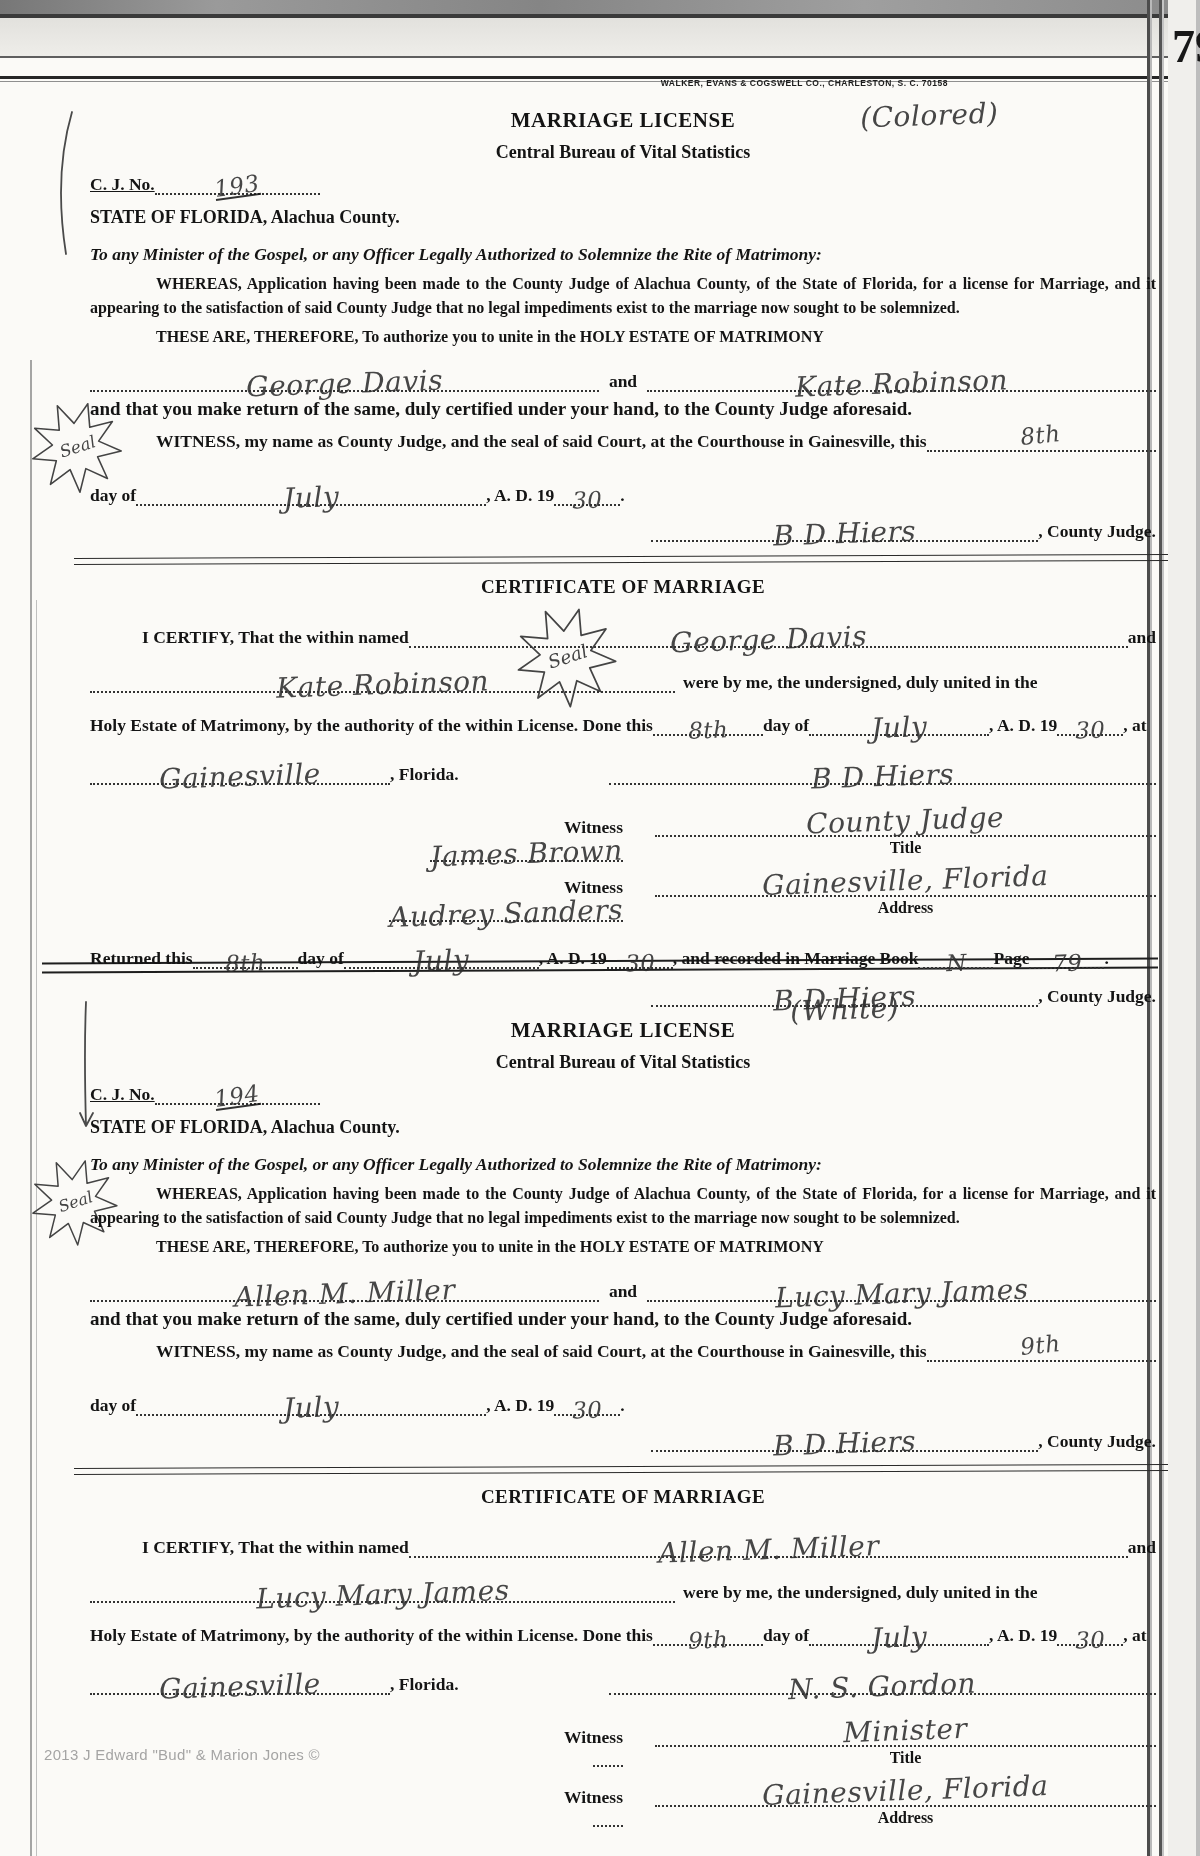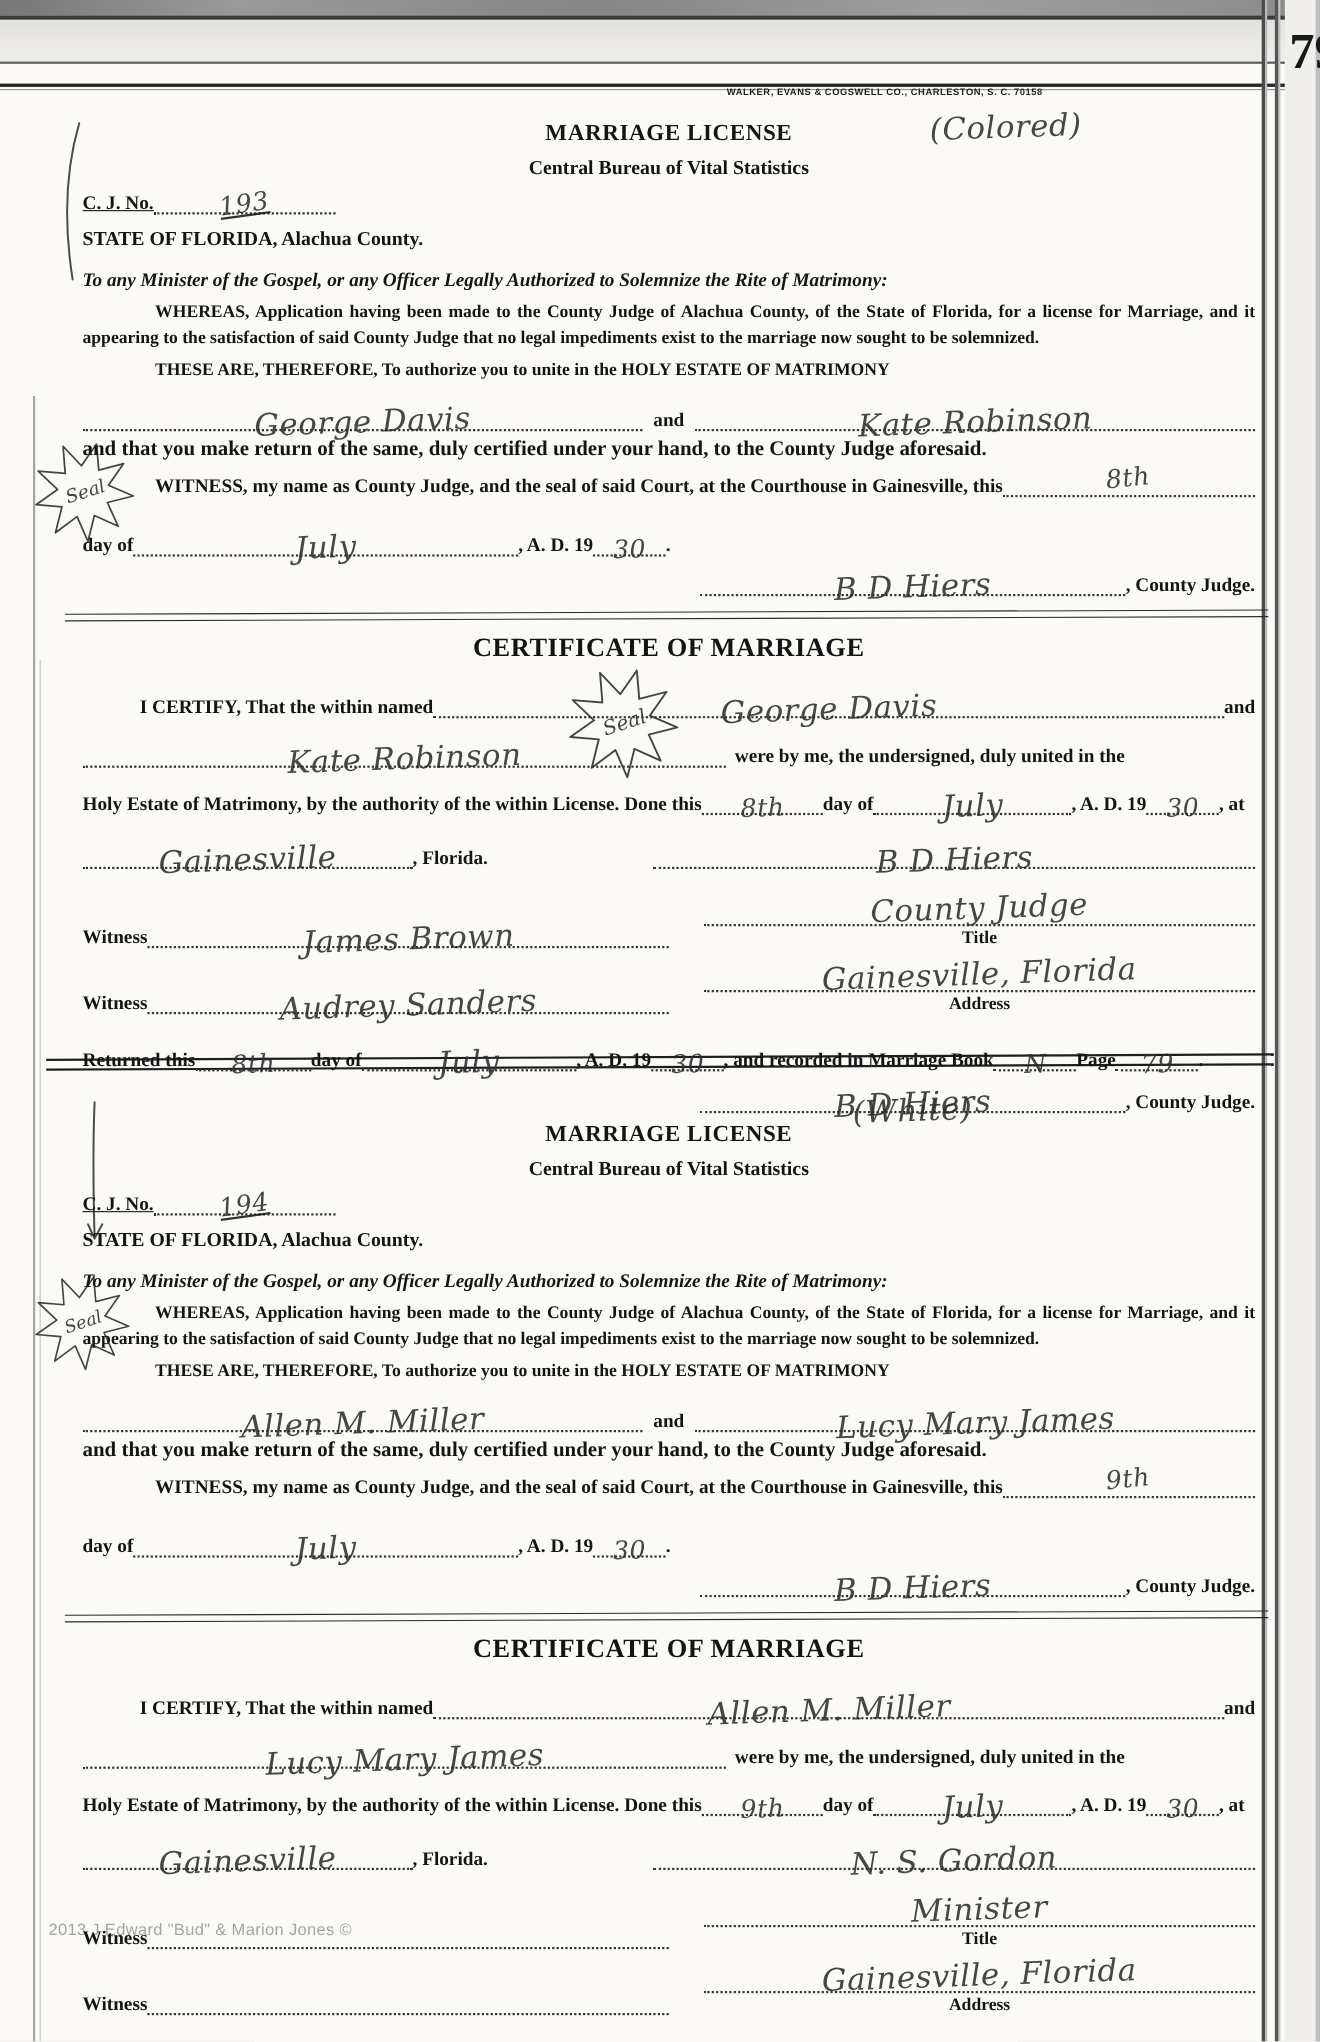--- a/index.html
+++ b/index.html
@@ -28,21 +28,21 @@
     font-family:"Liberation Serif",serif;}
   .lvline1{position:absolute;top:360px;bottom:0;left:30px;width:2px;background:#6c6c6c;opacity:.6;}
   .lvline2{position:absolute;top:600px;bottom:0;left:36px;width:1px;background:#9a9a9a;opacity:.6;}
   
   .watermark{position:absolute;top:1746px;left:44px;font-family:"Liberation Sans",sans-serif;
     font-size:15px;color:#8f8f8f;opacity:.8;letter-spacing:.3px;}
   
   .midsep{position:absolute;top:960px;left:42px;width:1116px;height:7px;
     border-top:2.5px solid #1e1e1e;border-bottom:2.5px solid #1e1e1e;transform:rotate(-.25deg);}
   
-  .form{position:absolute;left:75px;width:1066px;}
+  .form{position:absolute;left:90px;width:1066px;}
   .printed{font-weight:bold;color:#141414;}
   .hdr{position:relative;text-align:center;padding-top:20px;}
   .title{font-size:21px;letter-spacing:.5px;}
   .subtitle{font-size:18px;margin-top:9px;}
   .race{position:absolute;font-size:30px;white-space:nowrap;}
   .race-a{top:12px;left:770px;transform:rotate(-5deg);}
   .race-b{top:-4px;left:700px;transform:rotate(-3deg);}
   .row{display:flex;align-items:flex-end;font-size:17.5px;}
   .lbl{white-space:nowrap;}
   .fill{flex:1;border-bottom:2px dotted #333;display:flex;justify-content:center;align-items:flex-end;min-width:30px;position:relative;}
@@ -60,34 +60,34 @@
   .names .andword{margin:0 10px;}
   .returnclause{margin-top:6px;font-size:19px;}
   .witnessclause{margin-top:4px;height:28px;}
   .witnessclause .lbl{text-indent:66px;}
   .witnessclause .hw{transform:rotate(-6deg) translateY(-6px);}
   .dayof{margin-top:18px;height:36px;width:650px;}
   .dayof .fill.mon{max-width:350px;}
   .fill.yr{max-width:66px;flex:0 0 66px;}
   .judgerow{margin-top:2px;height:34px;margin-left:auto;width:505px;}
   .sep1{margin:14px -12px 0 -16px;height:5px;border-top:1.5px solid #2a2a2a;border-bottom:1.5px solid #2a2a2a;transform:rotate(-.2deg);}
-  .certtitle{margin-top:13px;text-align:center;font-size:24px;letter-spacing:.5px;}
+  .certtitle{margin-top:13px;text-align:center;font-size:19px;letter-spacing:.5px;}
   .certify{margin-top:12px;height:38px;}
   .certify .lbl:first-child{text-indent:52px;}
   .bride2{margin-top:7px;height:38px;}
   .bride2 .fill{max-width:585px;margin-right:8px;}
   .holy{margin-top:9px;height:34px;}
   .holy .fill.day2{max-width:110px;}
   .holy .fill.mon2{max-width:180px;}
   .city{margin-top:11px;height:38px;}
   .city .fill.cty{max-width:300px;}
   .city .spacer{flex:0 0 150px;}
   .twocol{margin-top:20px;display:flex;justify-content:space-between;align-items:flex-end;}
   .twocol+.twocol{margin-top:8px;}
-  .col-l{width:50%;display:flex;align-items:flex-end;height:40px;}
+  .col-l{width:50%;display:flex;align-items:flex-end;height:40px;flex-direction:column;}
   .col-r{width:47%;}
   .col-r .subline{border-bottom:2px dotted #333;text-align:center;min-height:30px;}
   .col-r .sublabel{text-align:center;font-size:16px;margin-top:2px;}
   .returned{margin-top:14px;height:38px;}
   .returned .fill.day3{max-width:105px;}
   .returned .fill.mon3{max-width:195px;}
   .returned .fill.bk{max-width:75px;flex:0 0 75px;}
   .judgerow2{margin-top:4px;height:34px;margin-left:auto;width:505px;display:flex;align-items:flex-end;font-size:17.5px;}
   
   .seal{position:absolute;}

